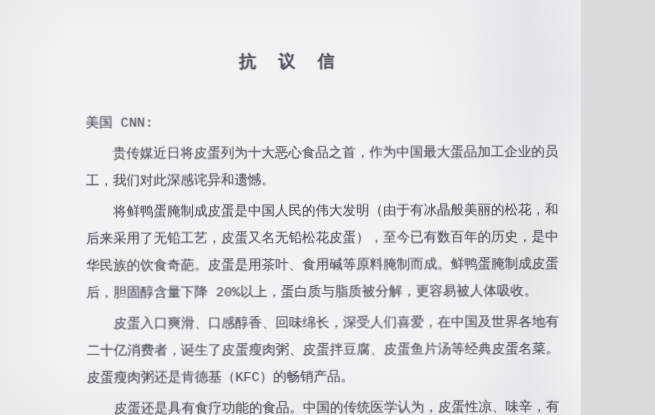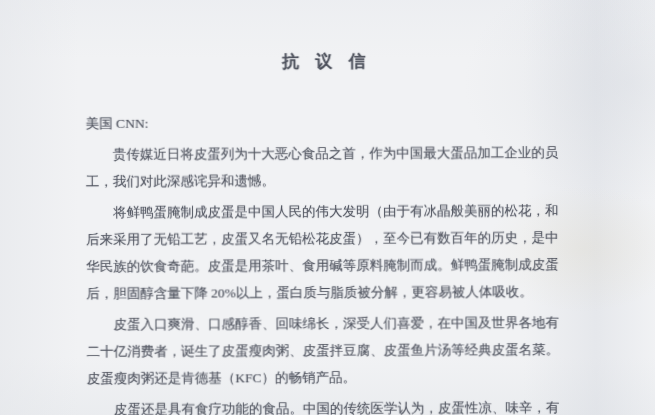--- a/index.html
+++ b/index.html
@@ -2,24 +2,24 @@
 <html><head>
 <meta charset="utf-8">
 <style>
   html, body {
     margin: 0;
     padding: 0;
     background: #d8dadd;
   }
   .photo-frame {
     position: relative;
-    width: 655px;
+    width: 581px;
     height: 415px;
     overflow: hidden;
-    font-family: Liberation Serif, serif;
+    font-family: Liberation Mono, monospace;
   }
   
   .paper {
     position: absolute;
     inset: 0;
     background:
       radial-gradient(140px 90px at 89% 60%, rgba(213, 200, 163, 0.16), rgba(213, 200, 163, 0) 70%),
       radial-gradient(220px 160px at 96% 20%, rgba(200, 205, 214, 0.25), rgba(200, 205, 214, 0) 75%),
       linear-gradient(90deg, rgba(228, 230, 234, 0.55) 0%, rgba(244, 245, 247, 0.0) 12%, rgba(244, 245, 247, 0.0) 80%, rgba(208, 212, 220, 0.35) 91%, rgba(238, 240, 243, 0.15) 100%),
       linear-gradient(180deg, rgba(233, 235, 239, 0.55) 0%, rgba(244, 245, 248, 0.0) 14%, rgba(244, 245, 248, 0.0) 86%, rgba(226, 229, 233, 0.45) 100%),

